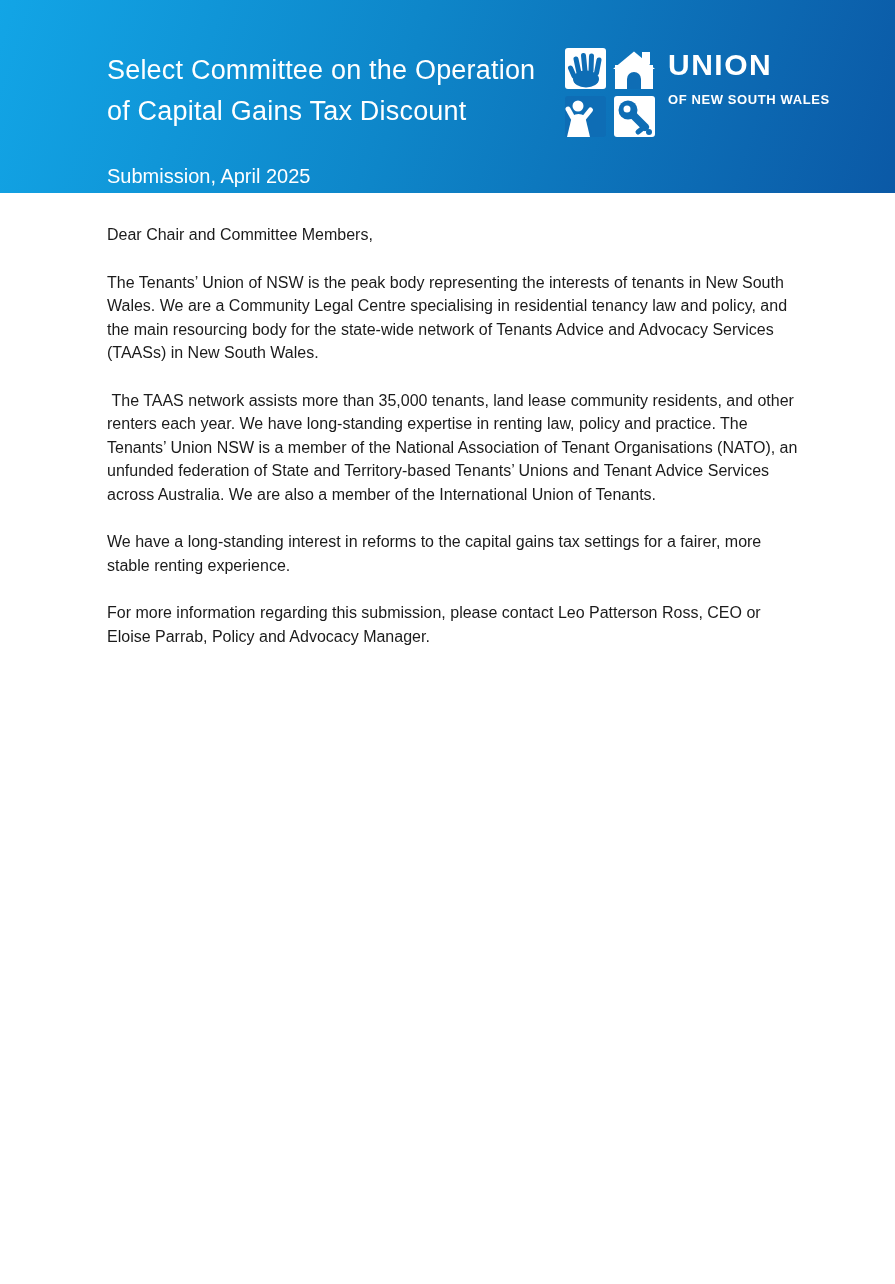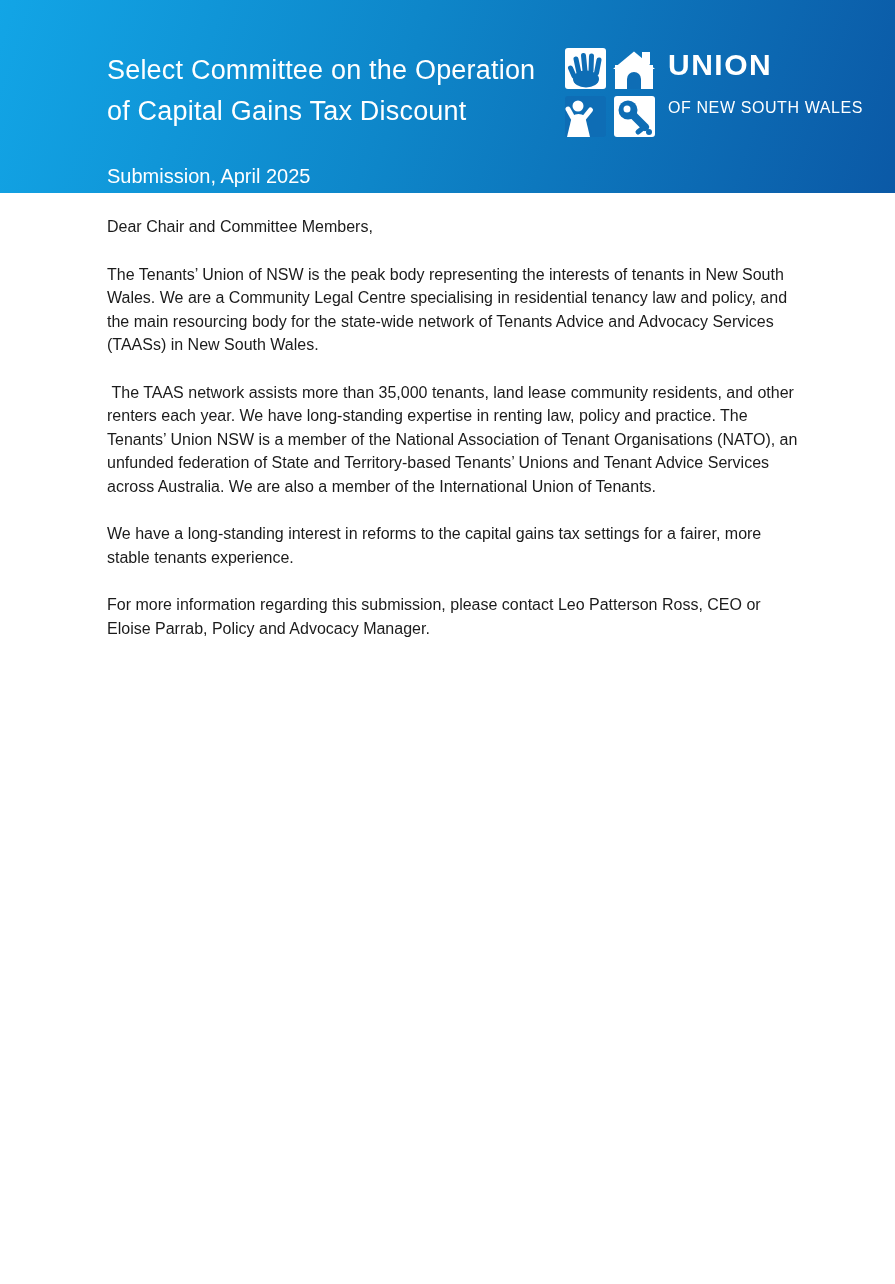--- a/index.html
+++ b/index.html
@@ -51,30 +51,31 @@
   .logo-icon { width:90px; height:89px; display:block; }
   .logo-text { margin-left:13px; color:#ffffff; margin-top:1px; }
   .logo-name {
     font-size:30px;
     font-weight:700;
     line-height:32px;
     letter-spacing:1.5px;
     white-space:nowrap;
   }
   .logo-sub {
-    font-size:16px;
-    font-weight:400;
+    font-size:13px;
+    font-weight:700;
     letter-spacing:0.6px;
-    margin-top:18px;
+    margin-top:11px;
     white-space:nowrap;
   }
 
   
   .letter {
     padding:22px 88px 0 107px;
+    margin-top:8px;
   }
   .letter p {
     font-size:16px;
     line-height:23.5px;
     color:#1b1b1b;
     margin:0 0 24px 0;
     max-width:700px;
     white-space:pre-wrap;
   }
 </style>
@@ -139,17 +140,17 @@
         <div class="logo-sub">OF NEW SOUTH WALES</div>
       </div>
     </div>
 
   </header>
 
   <main class="letter">
     <p>Dear Chair and Committee Members,</p>
     <p>The Tenants’ Union of NSW is the peak body representing the interests of tenants in New South Wales. We are a Community Legal Centre specialising in residential tenancy law and policy, and the main resourcing body for the state-wide network of Tenants Advice and Advocacy Services (TAASs) in New South Wales.</p>
     <p> The TAAS network assists more than 35,000 tenants, land lease community residents, and other renters each year. We have long-standing expertise in renting law, policy and practice. The Tenants’ Union NSW is a member of the National Association of Tenant Organisations (NATO), an unfunded federation of State and Territory-based Tenants’ Unions and Tenant Advice Services across Australia. We are also a member of the International Union of Tenants.</p>
-    <p>We have a long-standing interest in reforms to the capital gains tax settings for a fairer, more stable tenants experience.</p>
+    <p>We have a long-standing interest in reforms to the capital gains tax settings for a fairer, more stable renting experience.</p>
     <p>For more information regarding this submission, please contact Leo Patterson Ross, CEO or Eloise Parrab, Policy and Advocacy Manager.</p>
   </main>
 
 </div>
 
 </body></html>

